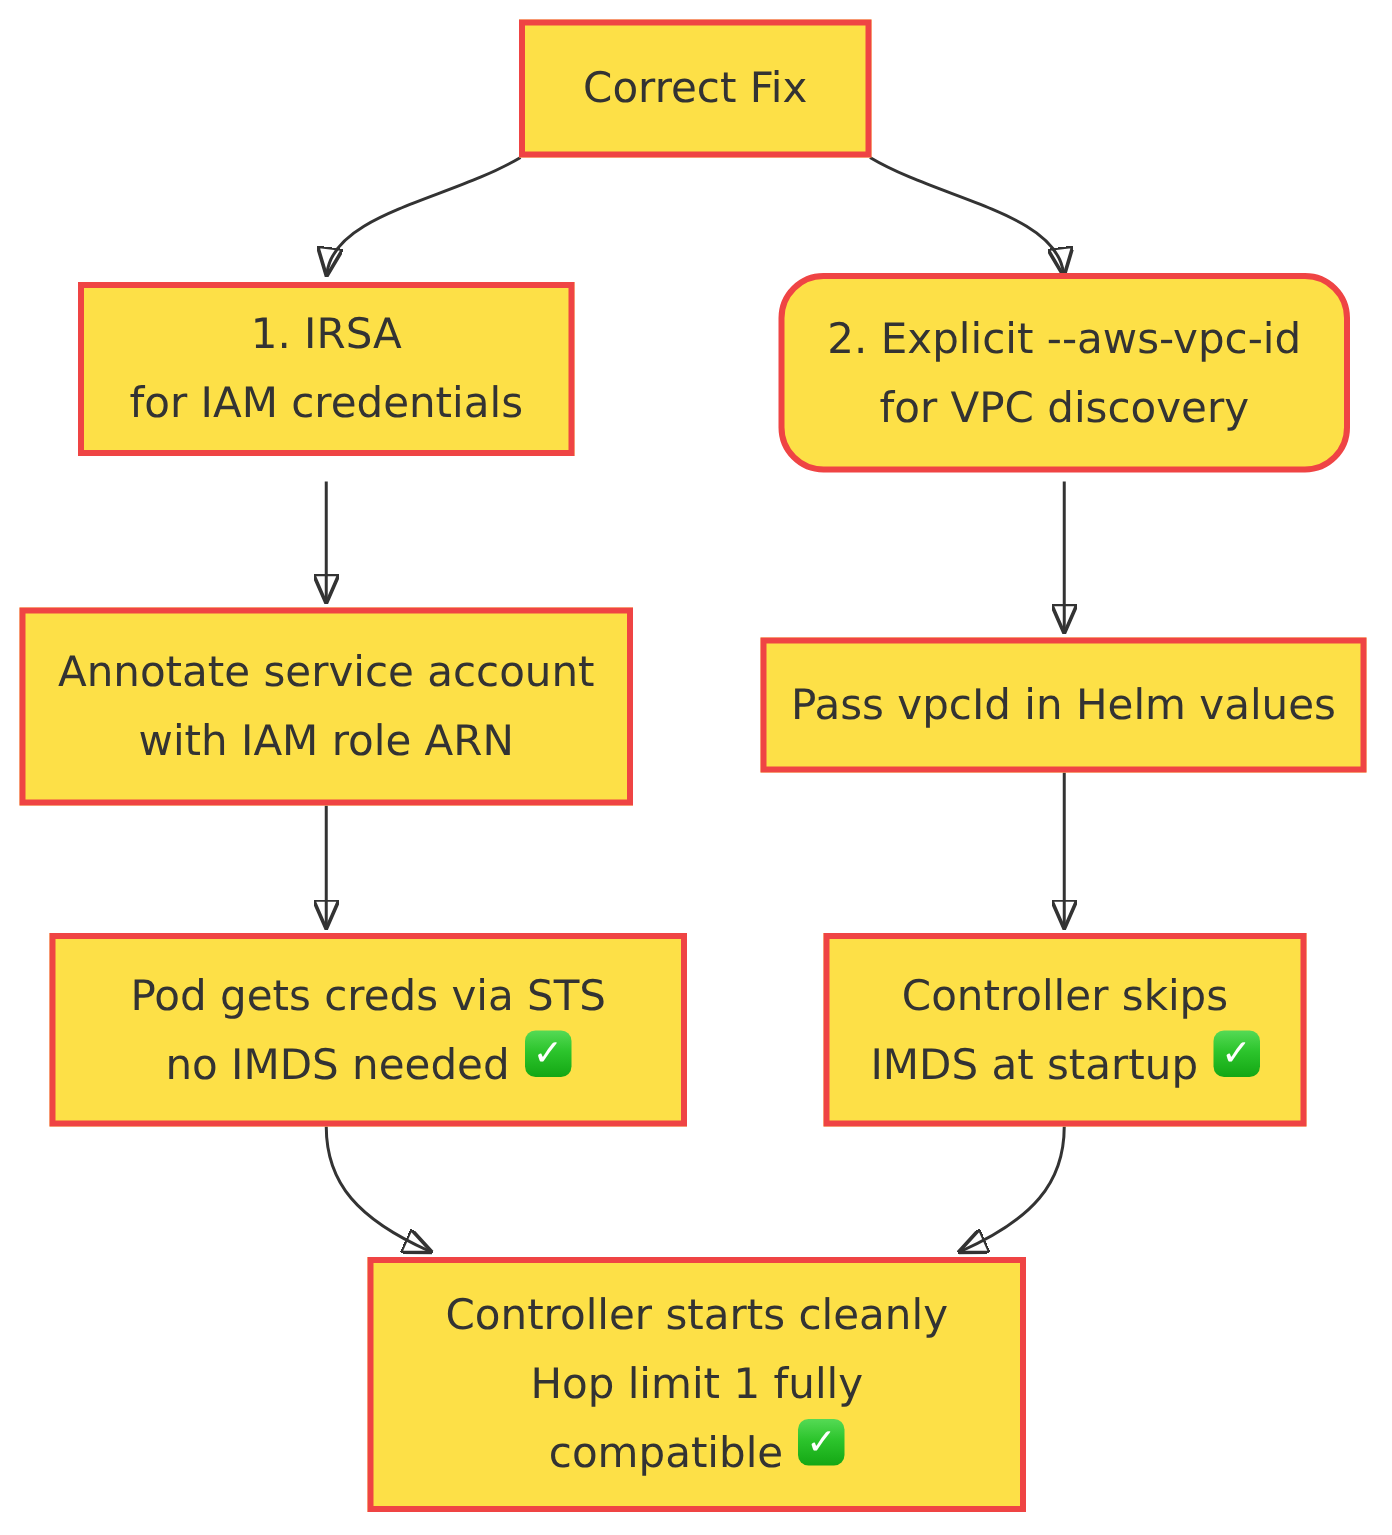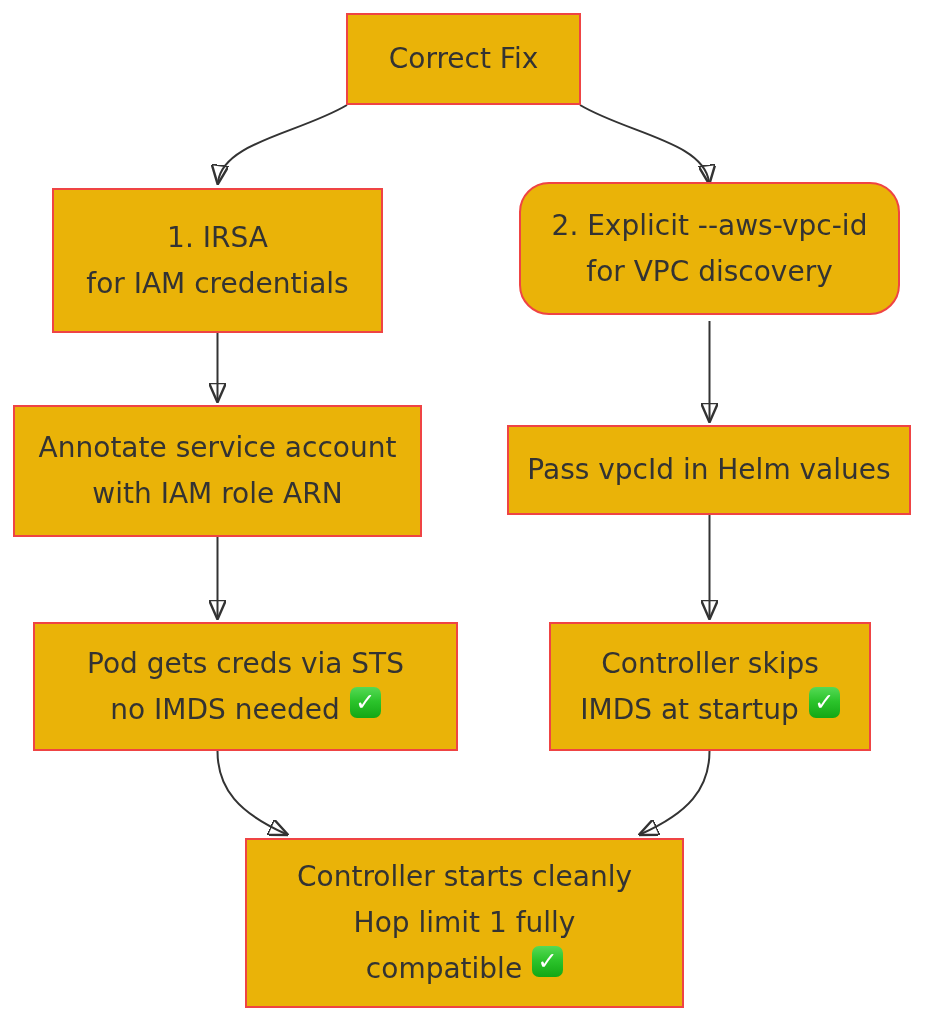--- a/index.html
+++ b/index.html
@@ -22,22 +22,22 @@
     pointer-events: none;
   }
   .edges path {
     stroke: #333333;
     stroke-width: 2;
     fill: none;
   }
   .node {
     position: absolute;
     box-sizing: border-box;
-    background: #eab308;
-    border: 2px solid #ef4444;
+    background: #fde047;
+    border: 4px solid #ef4444;
     color: #333333;
     display: flex;
     flex-direction: column;
     align-items: center;
     justify-content: center;
     text-align: center;
     font-size: 28px;
     line-height: 1.64;
     white-space: nowrap;
   }
@@ -82,21 +82,21 @@
     <path d="M217.5,537 L217.5,617" marker-end="url(#arrowhead)"></path>
     <path d="M709.5,515 L709.5,617" marker-end="url(#arrowhead)"></path>
     <path d="M217.5,751 C217.5,789 239,813 286,834" marker-end="url(#arrowhead)"></path>
     <path d="M709.5,751 C709.5,789 688,813 641,834" marker-end="url(#arrowhead)"></path>
   </svg>
 
   <div class="node" style="left:346px; top:13px; width:235px; height:92px;">
     <span class="line">Correct Fix</span>
   </div>
 
-  <div class="node" style="left:52px; top:188px; width:331px; height:145px;">
+  <div class="node" style="left:52px; top:188px; width:331px; height:116px;">
     <span class="line">1. IRSA</span>
     <span class="line">for IAM credentials</span>
   </div>
 
   <div class="node" style="left:519px; top:182px; width:381px; height:133px;border-radius:30px;">
     <span class="line">2. Explicit --aws-vpc-id</span>
     <span class="line">for VPC discovery</span>
   </div>
 
   <div class="node" style="left:13px; top:405px; width:409px; height:132px;text-align:right;">

